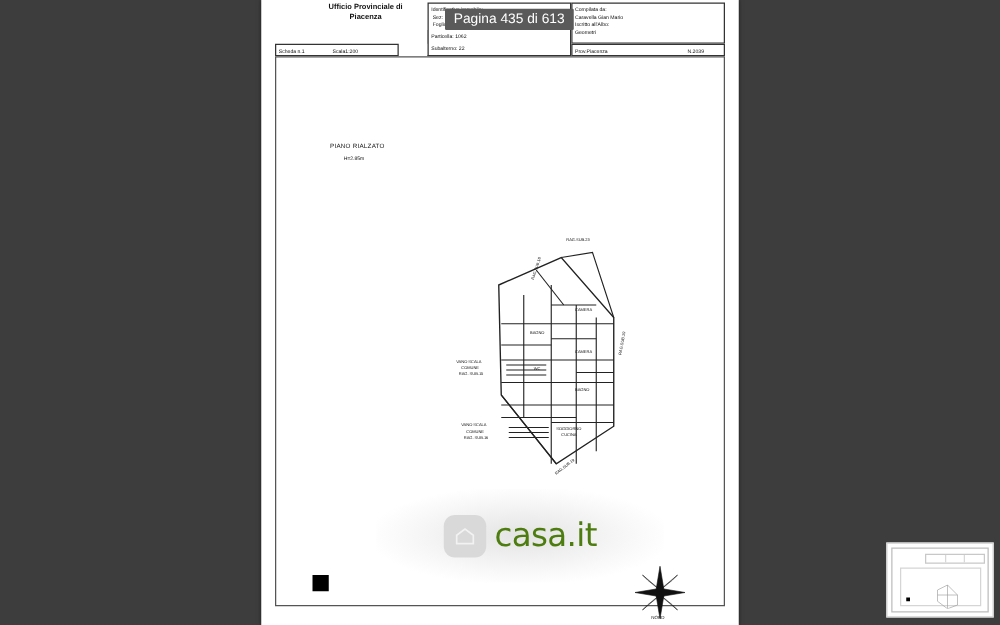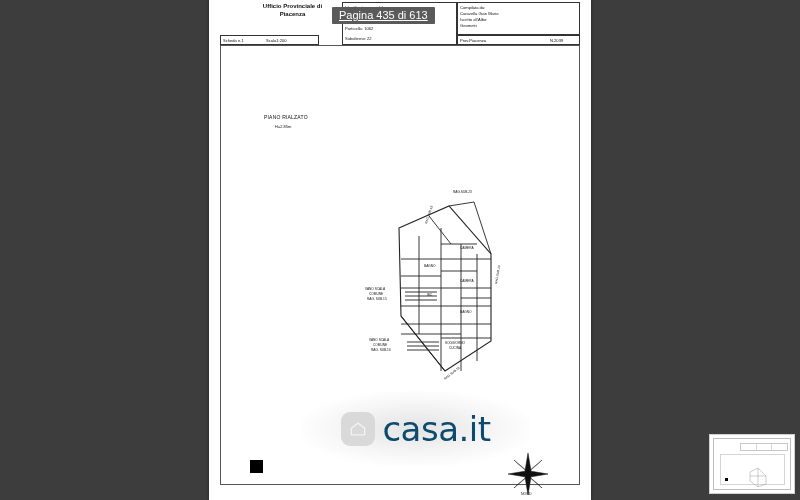--- a/index.html
+++ b/index.html
@@ -184,22 +184,22 @@
   }
   .wm-badge {
     width: 34px; height: 34px;
     border-radius: 9px;
     background: #d9d9d9;
     display: flex;
     align-items: center;
     justify-content: center;
   }
   .wm-text {
-    font-size: 34px;
-    color: #0c4a6e;
+    font-size: 26px;
+    color: #4d7c0f;
     font-family: "DejaVu Sans", sans-serif;
     letter-spacing: -0.5px;
   }
   
   .compass {
     position: absolute;
     left: 285px;
     top: 405px;
     width: 44px;
     height: 48px;
@@ -207,30 +207,29 @@
   .compass-label {
     position: absolute;
     left: 300px;
     top: 446px;
     font-size: 3.6px;
     color: #111;
   }
   
   .page-indicator {
     position: absolute;
-    left: 332px;
+    left: 356px;
     top: 7px;
     padding: 2px 7px 3px 7px;
     background: #5a5a5a;
     color: #ffffff;
     font-size: 11px;
     font-family: "Liberation Sans", sans-serif;
     border-radius: 1px;
     white-space: nowrap;
-    text-decoration: underline;
   }
   
   .thumb-panel {
     position: absolute;
     right: 5px;
     bottom: 6px;
     width: 86px;
     height: 60px;
     background: #ffffff;
     border: 1px solid #d0d0d0;

